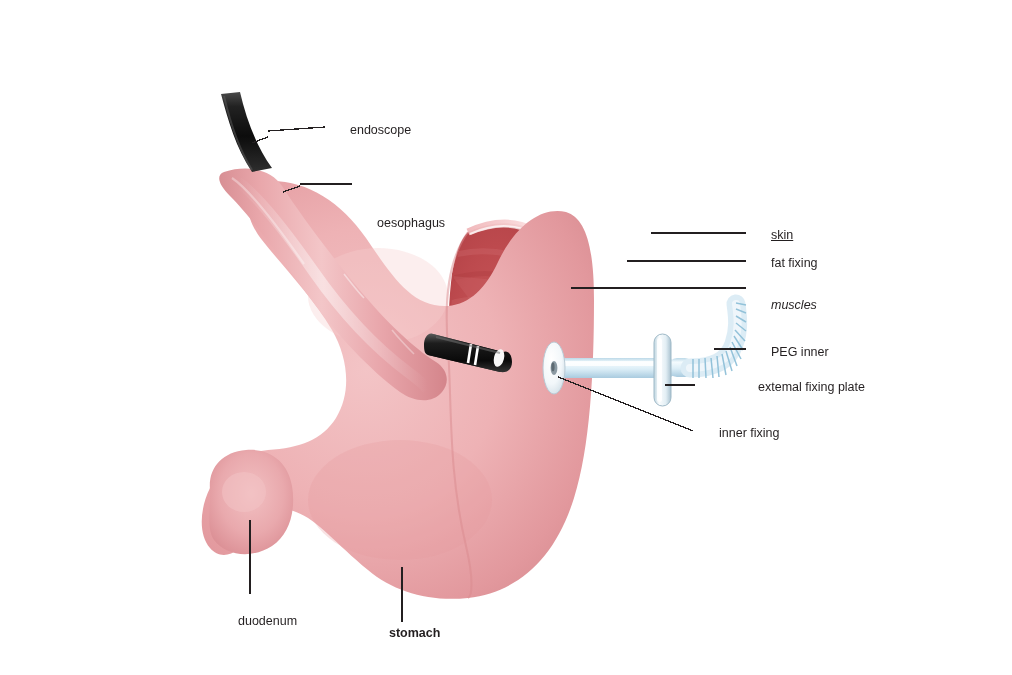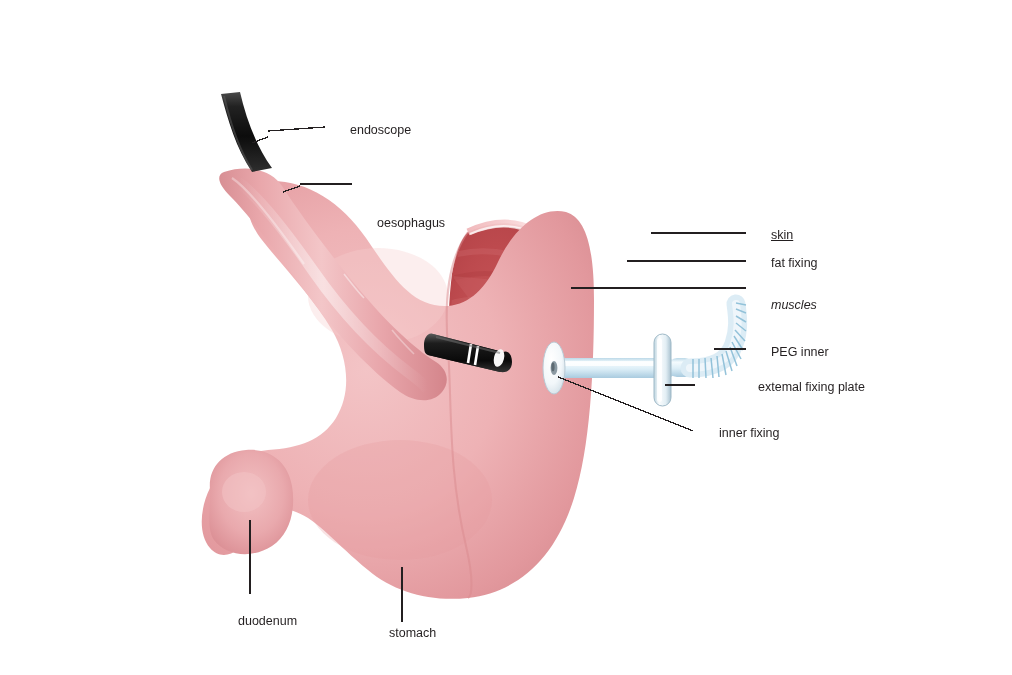--- a/index.html
+++ b/index.html
@@ -448,15 +448,15 @@
   <div class="lbl" style="left:755px; top:299px;font-style:italic;">muscles</div>
 
   <div class="lbl" style="left:755px; top:346px;">PEG inner</div>
 
   <div class="lbl" style="left:742px; top:381px;">extemal fixing plate</div>
 
   <div class="lbl" style="left:703px; top:427px;">inner fixing</div>
 
   <div class="lbl" style="left:222px; top:599px;margin-top:16px;">duodenum</div>
 
-  <div class="lbl" style="left:373px; top:627px;">stomach</div>
+  <div class="lbl" style="left:373px; top:627px;font-weight:bold;">stomach</div>
 
 </div>
 
 </body></html>

